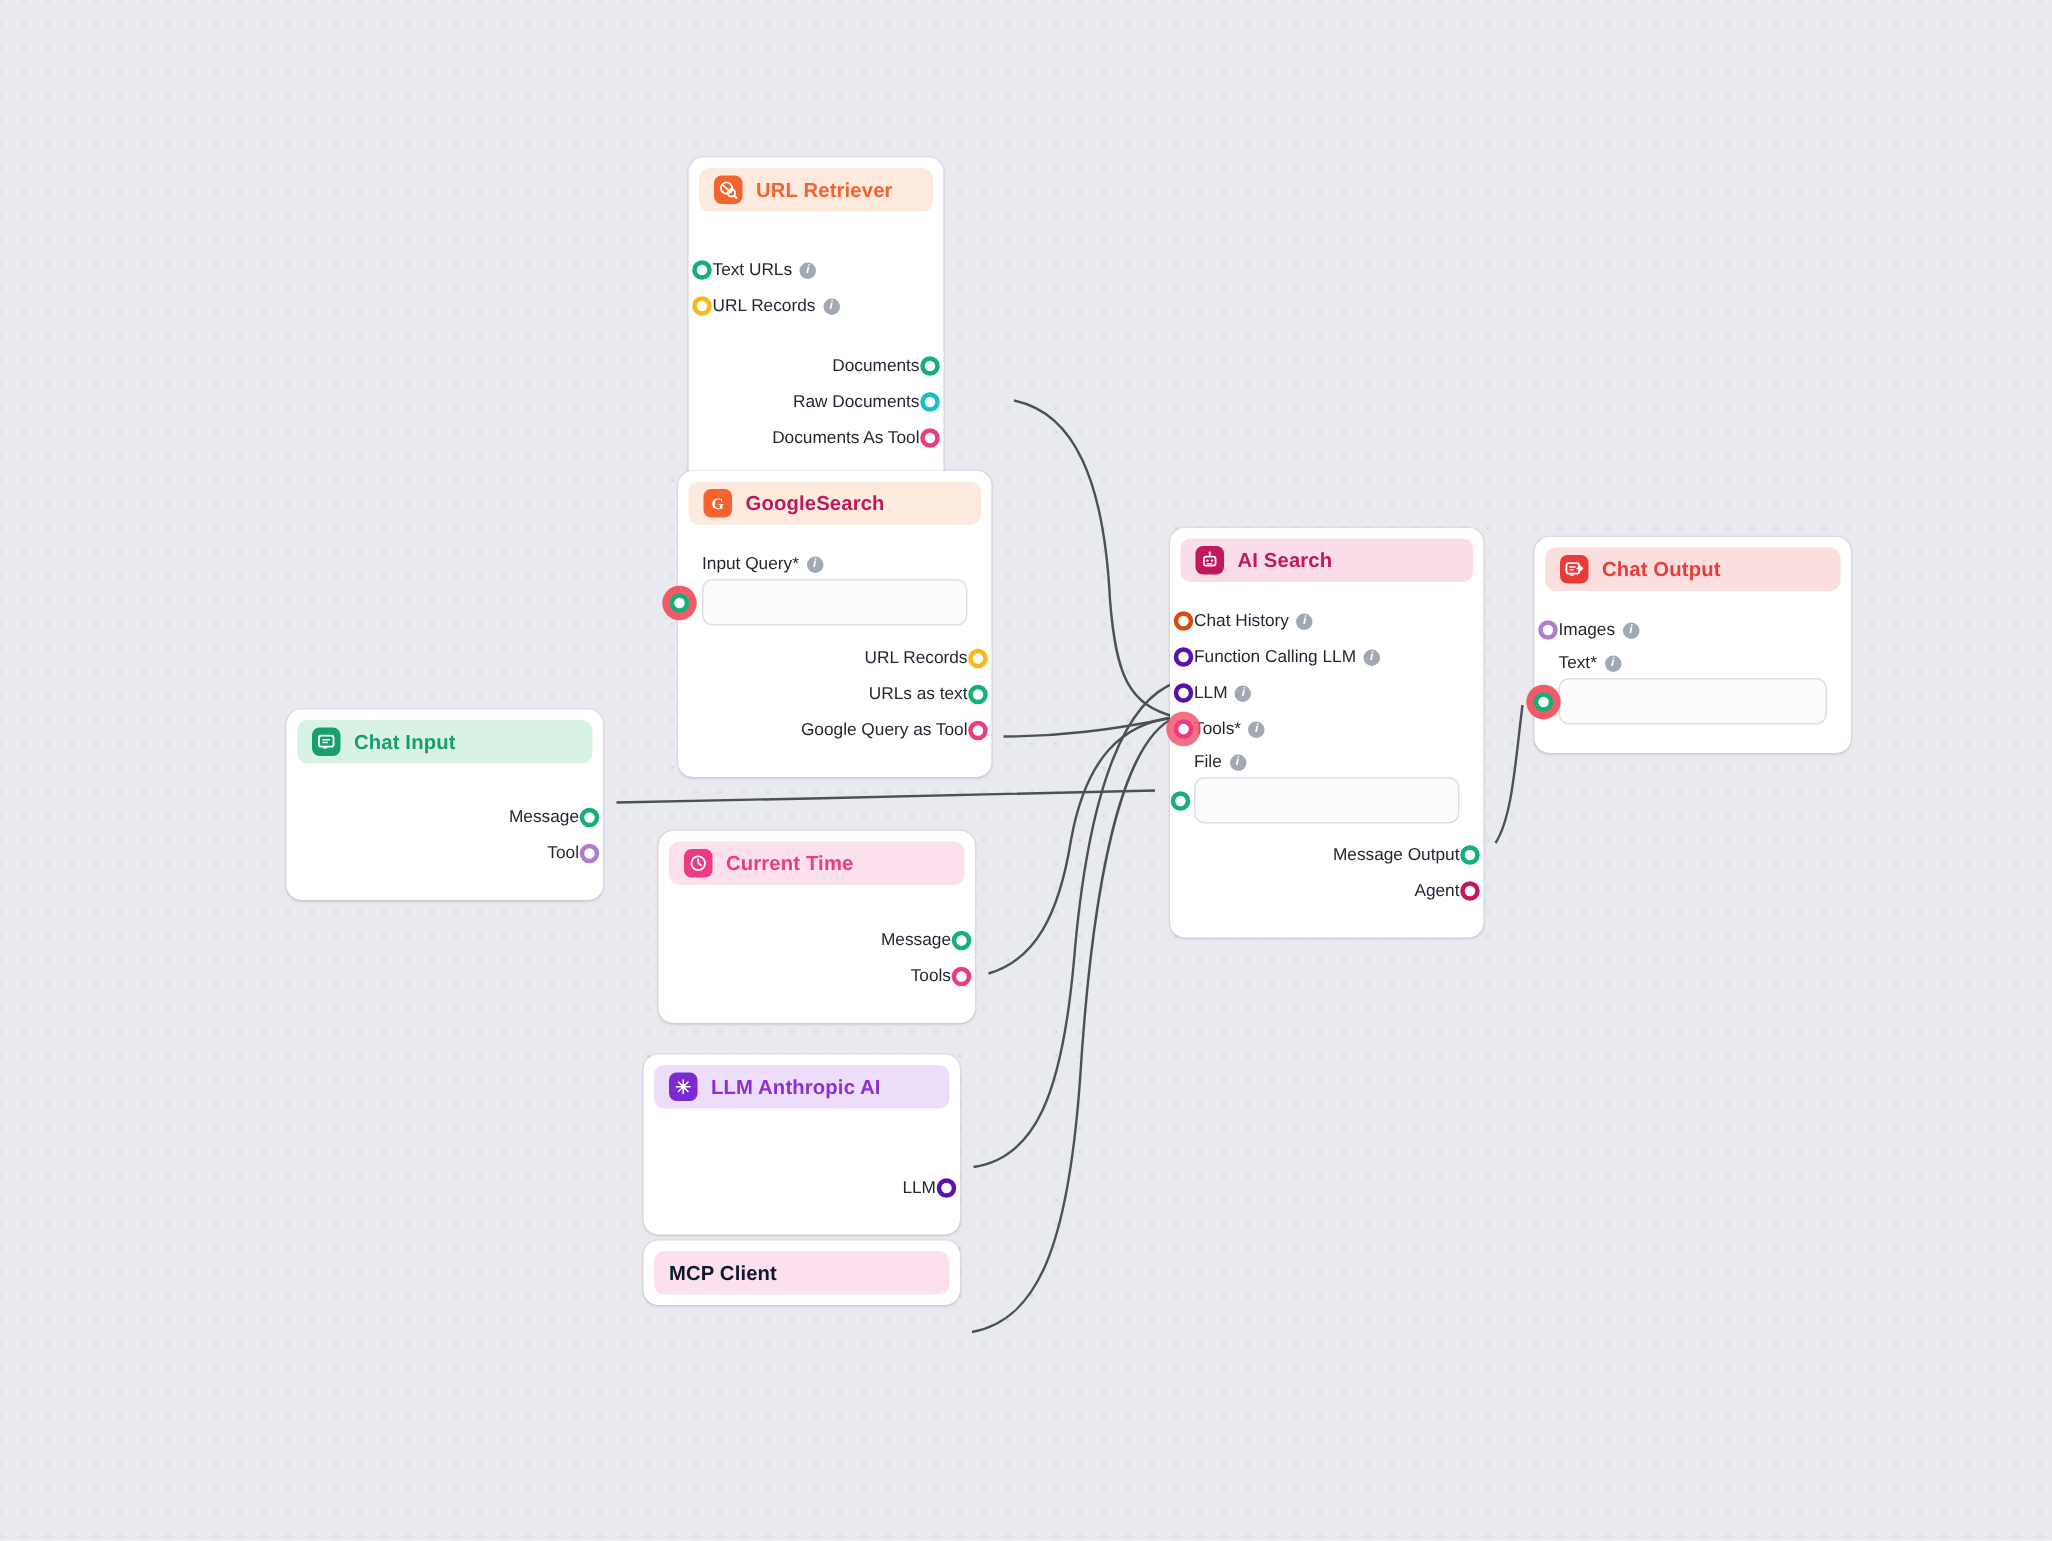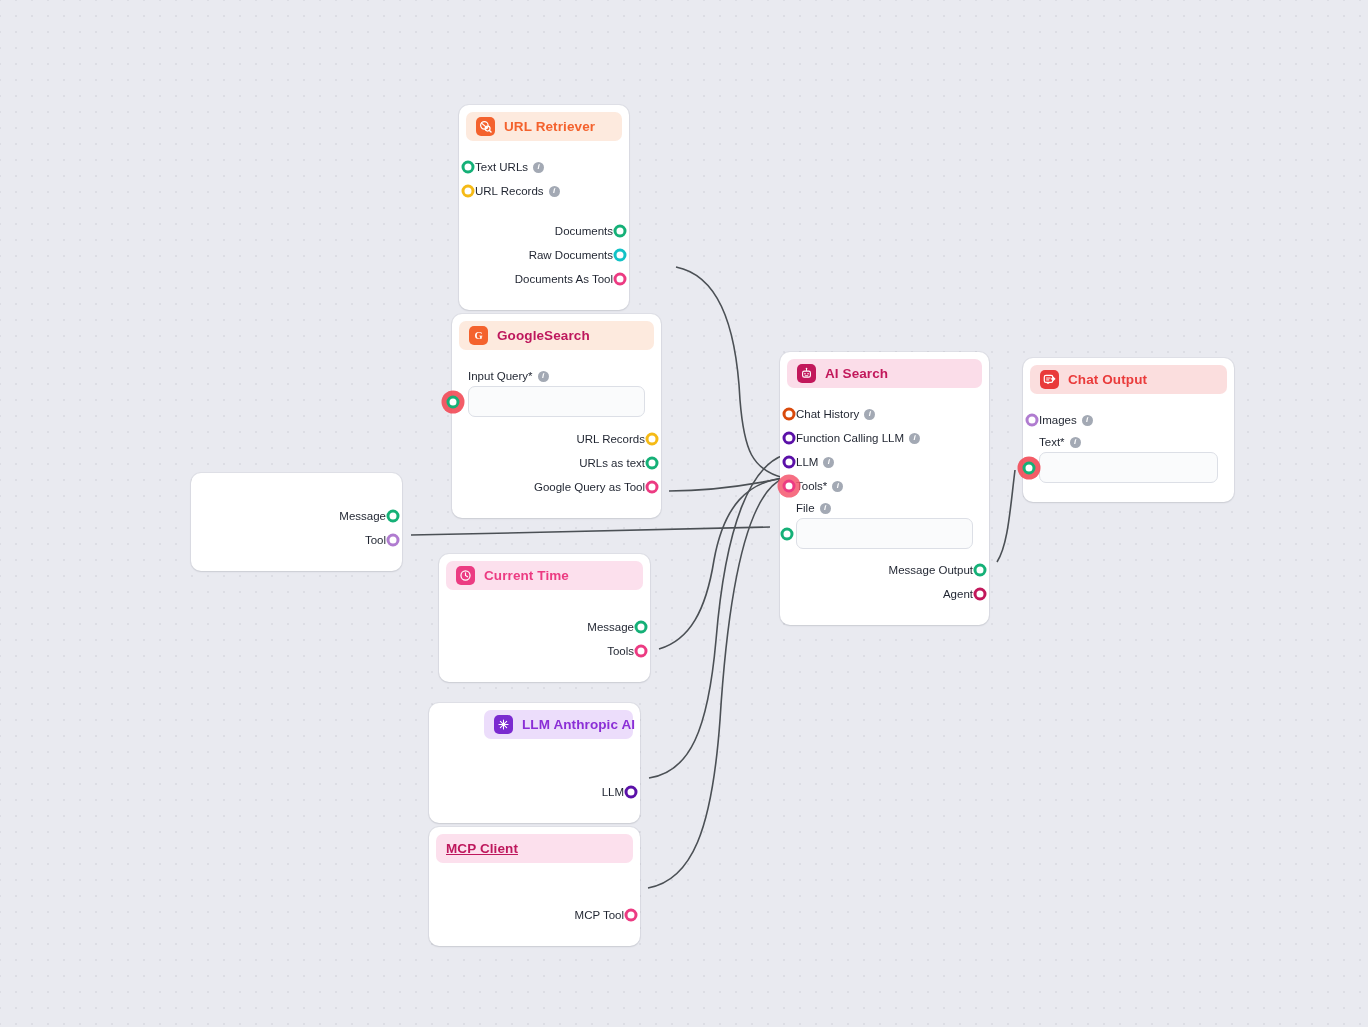--- a/index.html
+++ b/index.html
@@ -111,21 +111,21 @@
       <span class="node-icon" style="background:#f4622d;">
         <svg width="13" height="13" viewBox="0 0 16 16">
             <circle cx="6.6" cy="6.6" r="4.6" fill="none" stroke="#fff" stroke-width="1.5"></circle>
             <path d="M2.6 3.4 L10.6 10.4" stroke="#fff" stroke-width="1.3"></path>
             <circle cx="10.6" cy="10.6" r="3" fill="none" stroke="#fff" stroke-width="1.5"></circle>
             <path d="M12.8 12.8 L14.8 14.8" stroke="#fff" stroke-width="1.7" stroke-linecap="round"></path>
           </svg>
       </span>
       <span class="node-title" style="color:#f4622d;">URL Retriever</span>
     </div>
-    <div class="node-body" style="padding:14px 9px 12px 9px;">
+    <div class="node-body" style="padding:27px 9px 12px 9px;">
       <div class="port-row">
         <span class="handle left" style="border-color:#15b077;"></span>
         <span class="port-label">
             <span>Text URLs</span>
             <span class="info-icon">i</span>
           </span>
       </div>
       <div class="port-row">
         <span class="handle left" style="border-color:#f5ba16;"></span>
         <span class="port-label">
@@ -177,20 +177,30 @@
         <span class="handle right" style="border-color:#15b077;"></span>
       </div>
       <div class="port-row out">
         <span>Google Query as Tool</span>
         <span class="handle right" style="border-color:#ec3b82;"></span>
       </div>
     </div>
   </div>
 
   <div class="node" style="left:191px; top:473px; width:211px;">
+    <div class="node-header" style="background:#d9f2e6;">
+      <span class="node-icon" style="background:#17a06c;">
+        <svg width="13" height="13" viewBox="0 0 16 16">
+            <rect x="2" y="3" width="12" height="9" rx="2" fill="none" stroke="#fff" stroke-width="1.5"></rect>
+            <path d="M5 13.6 L7 11.4 L9 13.6 Z" fill="#fff"></path>
+            <path d="M5.2 6.4h5.6M5.2 8.7h3.6" stroke="#fff" stroke-width="1.2" stroke-linecap="round"></path>
+          </svg>
+      </span>
+      <span class="node-title" style="color:#15a06b;">Chat Input</span>
+    </div>
     <div class="node-body" style="padding:24px 9px 12px 9px;">
       <div class="port-row out">
         <span>Message</span>
         <span class="handle right" style="border-color:#15b077;"></span>
       </div>
       <div class="port-row out">
         <span>Tool</span>
         <span class="handle right" style="border-color:#b07cd0;"></span>
       </div>
     </div>
@@ -212,21 +222,21 @@
         <span class="handle right" style="border-color:#15b077;"></span>
       </div>
       <div class="port-row out">
         <span>Tools</span>
         <span class="handle right" style="border-color:#ec3b82;"></span>
       </div>
     </div>
   </div>
 
   <div class="node" style="left:429px; top:703px; width:211px;">
-    <div class="node-header" style="background:#ecddfb;margin-left:48px;">
+    <div class="node-header" style="background:#ecddfb;">
       <span class="node-icon" style="background:#7b2ad0;">
         <svg width="13" height="13" viewBox="0 0 16 16">
             <g stroke="#fff" stroke-width="1.3" stroke-linecap="round">
               <path d="M8 2.4v11.2M2.4 8h11.2M4.1 4.1l7.8 7.8M11.9 4.1l-7.8 7.8"></path>
             </g>
             <circle cx="8" cy="8" r="2.1" fill="#fff"></circle>
           </svg>
       </span>
       <span class="node-title" style="color:#8b2fd6;">LLM Anthropic AI</span>
     </div>
@@ -234,28 +244,21 @@
       <div style="height:16px;"></div>
       <div class="port-row out">
         <span>LLM</span>
         <span class="handle right" style="border-color:#5b11a8;"></span>
       </div>
     </div>
   </div>
 
   <div class="node" style="left:429px; top:827px; width:211px;">
     <div class="node-header" style="background:#fce0ed;">
-      <span class="node-title" style="color:#be185d;text-decoration:underline;">MCP Client</span>
-    </div>
-    <div class="node-body" style="padding:25px 9px 12px 9px;">
-      <div style="height:15px;"></div>
-      <div class="port-row out">
-        <span>MCP Tool</span>
-        <span class="handle right" style="border-color:#ec3b82;"></span>
-      </div>
+      <span class="node-title" style="color:#0f172a;">MCP Client</span>
     </div>
   </div>
 
   <div class="node" style="left:780px; top:352px; width:209px;">
     <div class="node-header" style="background:#fbdde9;">
       <span class="node-icon" style="background:#c2185b;">
         <svg width="13" height="13" viewBox="0 0 16 16">
             <rect x="3.2" y="5" width="9.6" height="7.4" rx="2" fill="none" stroke="#fff" stroke-width="1.4"></rect>
             <circle cx="6.1" cy="8.3" r="1" fill="#fff"></circle>
             <circle cx="9.9" cy="8.3" r="1" fill="#fff"></circle>

